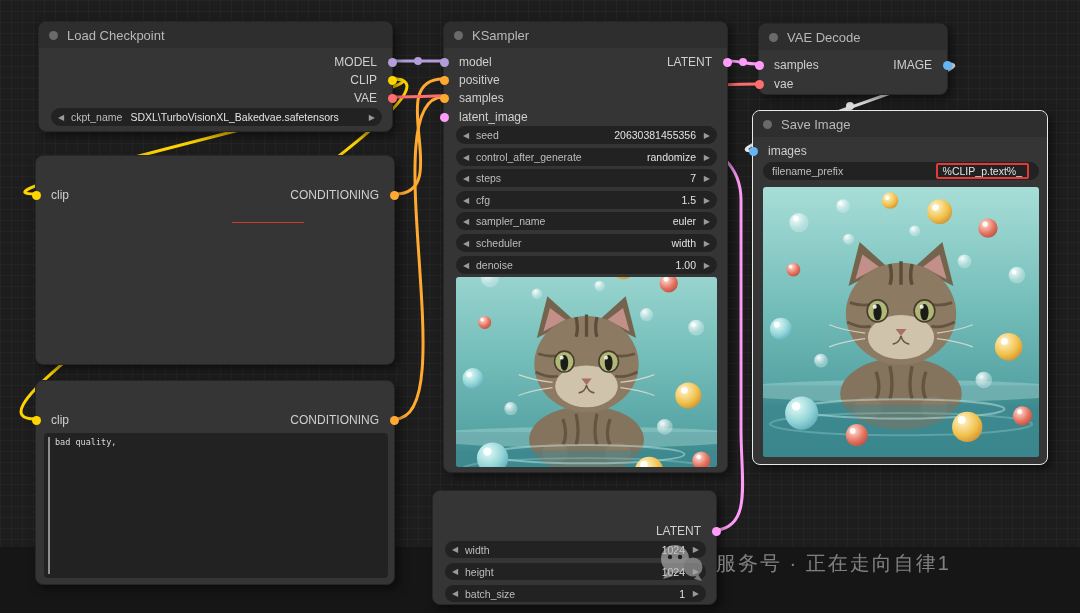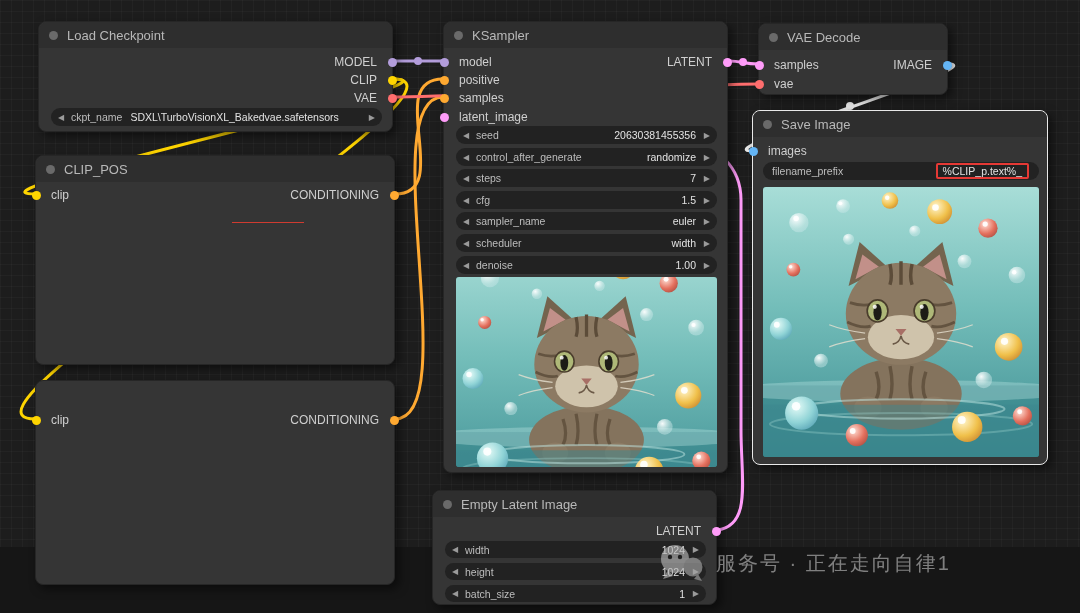--- a/index.html
+++ b/index.html
@@ -190,44 +190,41 @@
     </div>
     <div class="widget wleft" style="left:12px;top:86px;width:331px">
       <span class="arrow">◀</span>
       <span class="wname">ckpt_name</span>
       <span class="wval">SDXL\TurboVisionXL_Bakedvae.safetensors</span>
       <span class="arrow r">▶</span>
     </div>
   </div>
 
   <div class="node" style="left:35px;top:155px;width:360px;height:210px">
-    <div class="title">
-      <span class="tdot"></span>
-      <span>CLIP_POS</span>
-    </div>
     <div class="slot in" style="top:30px">
       <span class="port p-clip"></span>
       <span>clip</span>
     </div>
     <div class="slot out" style="top:30px">
       <span>CONDITIONING</span>
       <span class="port p-cond"></span>
     </div>
     <div class="squiggle" style="left:196px;top:66px;width:72px"></div>
   </div>
 
   <div class="node" style="left:35px;top:380px;width:360px;height:205px">
     <div class="slot in" style="top:30px">
       <span class="port p-clip"></span>
       <span>clip</span>
     </div>
     <div class="slot out" style="top:30px">
       <span>CONDITIONING</span>
       <span class="port p-cond"></span>
     </div>
+    <div class="textbox" style="left:8px;top:52px;width:344px;height:145px">bad quality,</div>
   </div>
 
   <div class="node" style="left:443px;top:21px;width:285px;height:452px">
     <div class="title">
       <span class="tdot"></span>
       <span>KSampler</span>
     </div>
     <div class="slot in" style="top:31px">
       <span class="port p-model"></span>
       <span>model</span>
@@ -332,24 +329,20 @@
       <span class="wval hlbox">%CLIP_p.text%_</span>
     </div>
     <div class="preview" style="left:10px;top:76px;width:276px;height:270px">
       <svg>
           <use href="#cat-scene"></use>
         </svg>
     </div>
   </div>
 
   <div class="node" style="left:432px;top:490px;width:285px;height:115px">
-    <div class="title">
-      <span class="tdot"></span>
-      <span>Empty Latent Image</span>
-    </div>
     <div class="slot out" style="top:31px">
       <span>LATENT</span>
       <span class="port p-latent"></span>
     </div>
     <div class="widget" style="left:12px;top:50px;width:261px;height:17px">
       <span class="arrow">◀</span>
       <span class="wname">width</span>
       <span class="wval">1024</span>
       <span class="arrow r">▶</span>
     </div>

